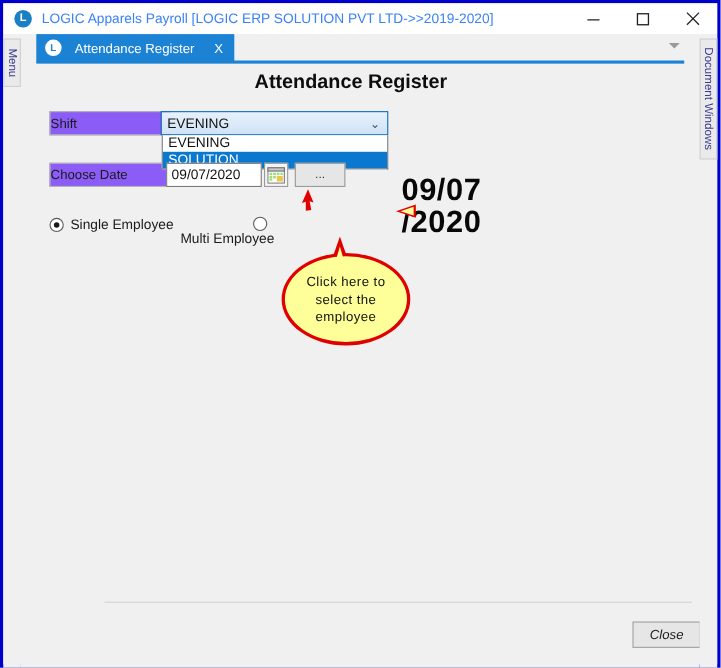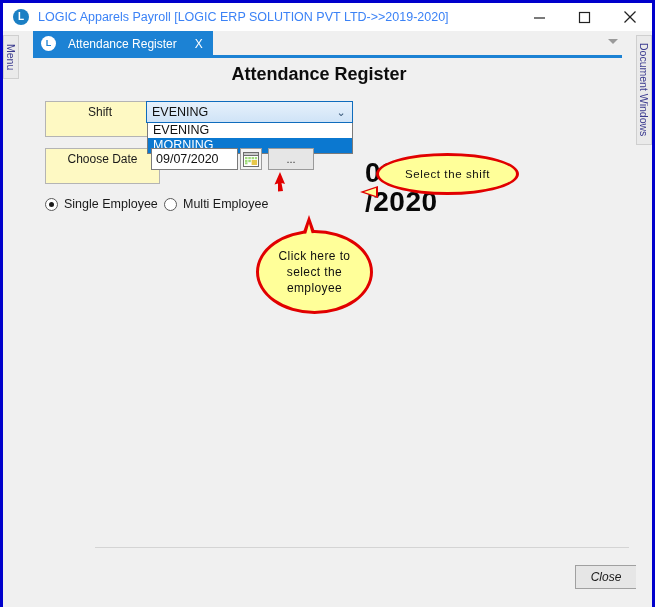--- a/index.html
+++ b/index.html
@@ -150,26 +150,25 @@
     text-align: center;
     font-size: 18px;
     font-weight: bold;
     color: #0d0d0d;
   }
 
   
   .field-label {
     position: absolute;
     border: 1px solid #b4b4b4;
-    background: #fef9c3;
+    background: #8b5cf6;
     font-size: 12px;
     color: #1a1a1a;
-    text-align: center;
     line-height: 20px;
-    height: 36px;
+    height: 22px;
   }
   #label-shift { left: 26px; top: 43px; width: 110px; }
   #label-choose-date { left: 26px; top: 90px; width: 115px; }
 
   
   #shift-combo {
     position: absolute;
     left: 127px; top: 43px;
     width: 207px; height: 22px;
     border: 1px solid #0f6cbd;
@@ -253,21 +252,21 @@
   .radio-row { position: absolute; top: 139px; }
   .radio-item {
     position: absolute;
     display: flex;
     align-items: flex-end;
     font-size: 12.5px;
     color: #1a1a1a;
     white-space: nowrap;
   }
   #radio-single { left: 26px; }
-  #radio-multi { left: 145px; }
+  #radio-multi { left: 145px; flex-direction: column; }
   .radio-circle {
     width: 13px; height: 13px;
     border: 1px solid #5a5a5a;
     border-radius: 50%;
     background: #ffffff;
     margin-right: 6px;
     position: relative;
     flex: 0 0 auto;
   }
   .radio-circle.checked::after {
@@ -428,21 +427,21 @@
 
     <div class="field-label" id="label-shift">Shift</div>
 
     <div id="shift-combo">
       <div id="shift-combo-value">EVENING</div>
       <div id="shift-combo-arrow">⌄</div>
     </div>
 
     <div id="shift-dropdown">
       <div class="dropdown-item">EVENING</div>
-      <div class="dropdown-item selected">MORNING</div>
+      <div class="dropdown-item selected">SOLUTION</div>
     </div>
 
     <div class="field-label" id="label-choose-date">Choose Date</div>
 
     <div id="date-input">09/07/2020</div>
 
     <div id="calendar-btn">
       <svg width="16" height="15" viewBox="0 0 16 15">
         <rect x="0.5" y="0.5" width="15" height="14" fill="#ffffff" stroke="#6d6d6d"></rect>
         <rect x="0.5" y="0.5" width="15" height="3" fill="#c9c9c9" stroke="#6d6d6d"></rect>
@@ -472,21 +471,20 @@
     <div class="radio-row radio-item" id="radio-multi">
       <span class="radio-circle"></span>
       <span>Multi Employee</span>
     </div>
 
     <div id="date-annotation">09/07
 /2020</div>
 
     <div class="callout-tail" id="tail-shift"></div>
     <div class="callout-tail" id="tail-shift-inner"></div>
-    <div class="callout" id="callout-shift">Select  the  shift</div>
 
     <div class="callout-tail" id="tail-employee"></div>
     <div class="callout-tail" id="tail-employee-inner"></div>
     <div class="callout" id="callout-employee">Click  here  to select  the employee</div>
 
     <div id="bottom-separator"></div>
     <div class="form-btn" id="btn-close">Close</div>
 
   </div>
 </div>

